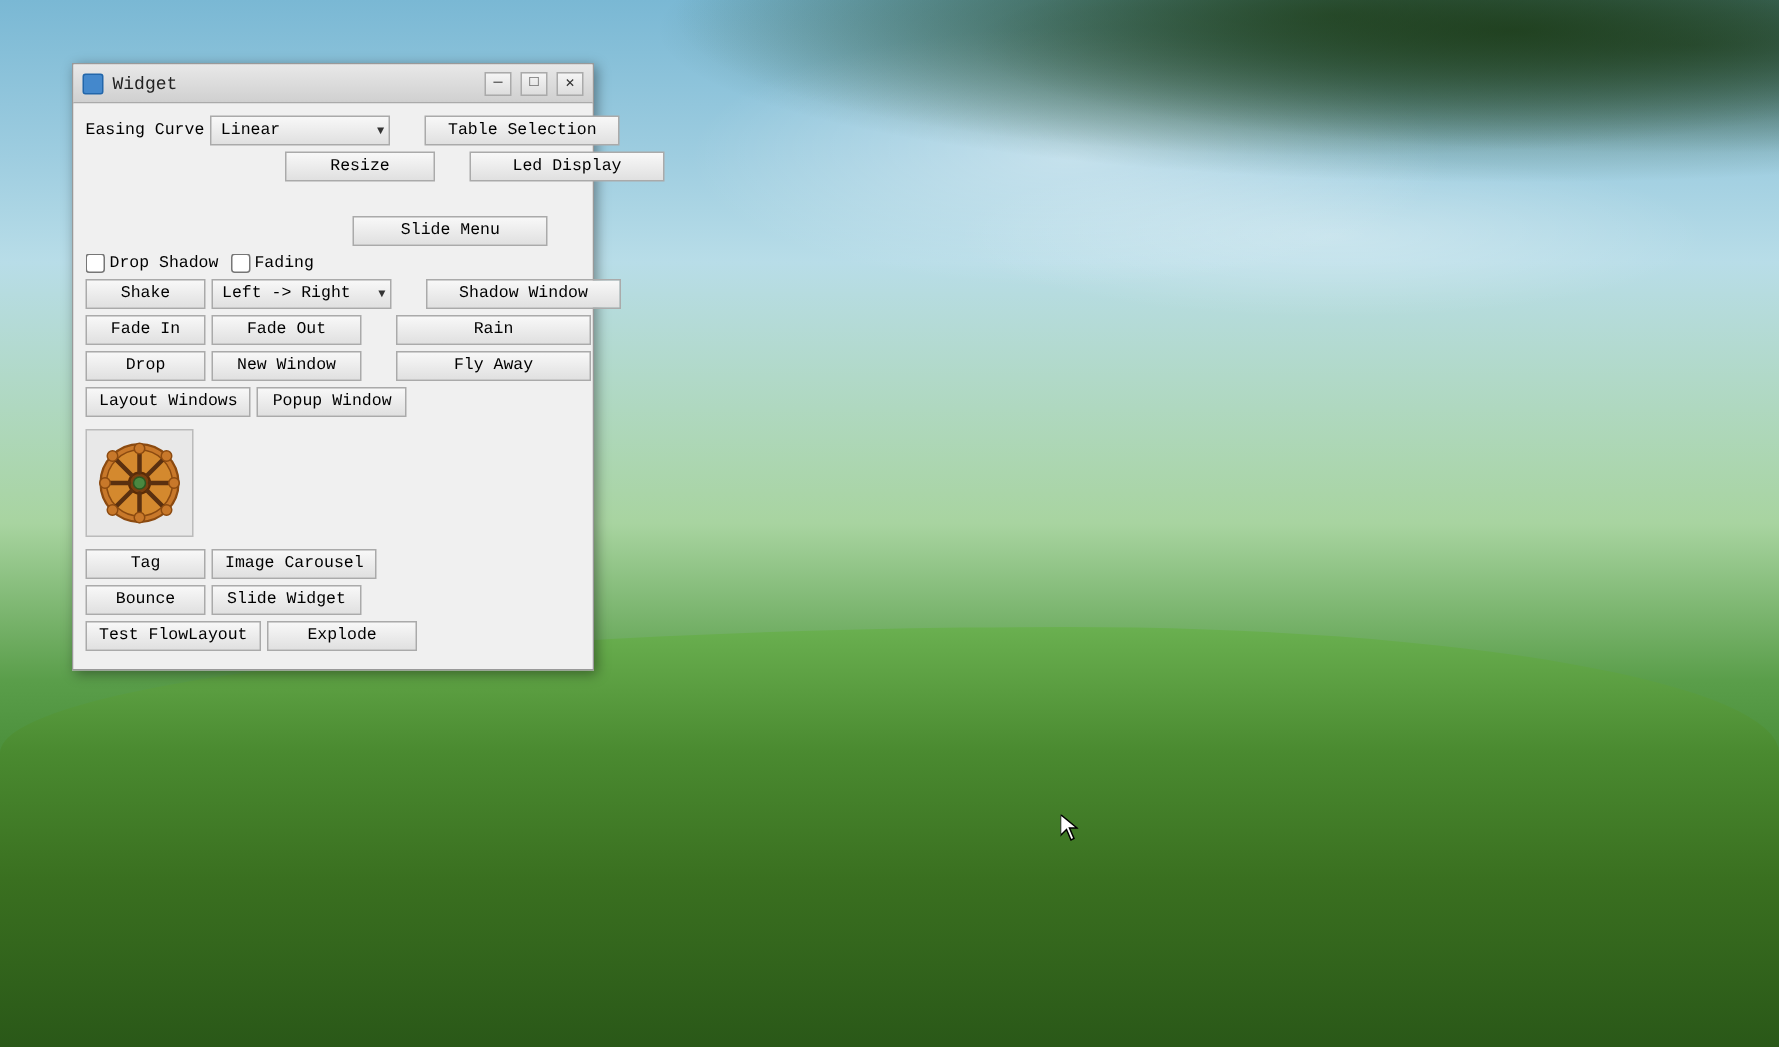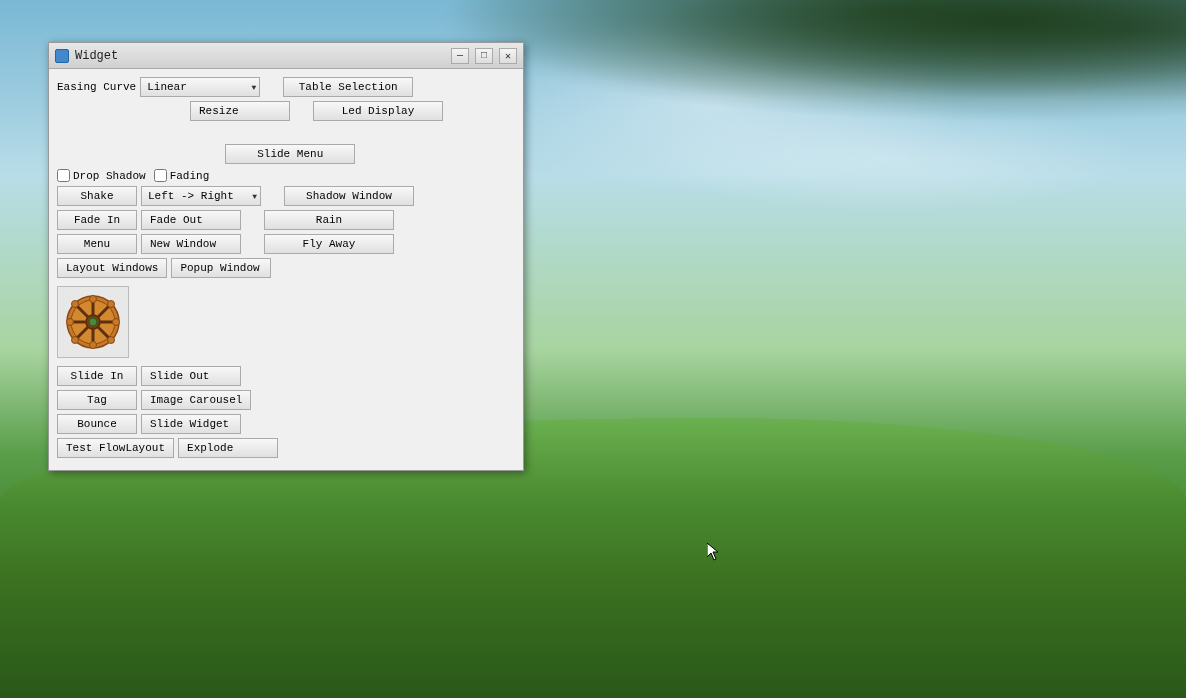--- a/index.html
+++ b/index.html
@@ -57,21 +57,21 @@
         #3a7020 60%,
         #2a5818 100%
       );
       border-radius: 60% 40% 0 0 / 30% 30% 0 0;
     }
 
     .window {
       position: absolute;
       top: 42px;
       left: 48px;
-      width: 476px;
+      width: 348px;
       background: #f0f0f0;
       border: 1px solid #999;
       box-shadow: 2px 2px 8px rgba(0,0,0,0.4);
     }
 
     .title-bar {
       display: flex;
       align-items: center;
       background: linear-gradient(180deg, #e8e8e8, #d0d0d0);
       border-bottom: 1px solid #aaa;
@@ -133,21 +133,21 @@
       color: #000;
     }
 
     .btn-small {
       min-width: 80px;
       text-align: center;
     }
 
     .btn-medium {
       min-width: 100px;
-      text-align: left;
+      text-align: center;
     }
 
     .btn-large {
       min-width: 130px;
       text-align: center;
       margin-left: 19px;
     }
 
     .select-wrapper {
       position: relative;
@@ -258,21 +258,21 @@
 
     <div class="row">
       <label class="checkbox-label">
         <input type="checkbox" style="">
         <span>Drop Shadow</span>
       </label>
       <label class="checkbox-label" style="margin-left: 4px;">
         <input type="checkbox" style="">
         <span>Fading</span>
       </label>
-      <button class="btn btn-large" style="margin-left: 12px;">Slide Menu</button>
+      <button class="btn btn-large" style="margin-left: 22px;">Slide Menu</button>
     </div>
 
     <div class="row">
       <button class="btn btn-small">Shake</button>
       <div class="select-wrapper">
         <select>
           <option>Left -&gt; Right</option>
           <option>Right -&gt; Left</option>
           <option>Top -&gt; Bottom</option>
           <option>Bottom -&gt; Top</option>
@@ -283,21 +283,21 @@
     </div>
 
 
     <div class="row">
       <button class="btn btn-small">Fade In</button>
       <button class="btn btn-medium">Fade Out</button>
       <button class="btn btn-large">Rain</button>
     </div>
 
     <div class="row">
-      <button class="btn btn-small">Menu</button>
+      <button class="btn btn-small">Drop</button>
       <button class="btn btn-medium">New Window</button>
       <button class="btn btn-large">Fly Away</button>
     </div>
 
 
     <div class="row">
       <button class="btn btn-small">Layout Windows</button>
       <button class="btn btn-medium">Popup Window</button>
     </div>
 
@@ -325,24 +325,20 @@
           <circle cx="5" cy="28" r="3.5" fill="#c8782a" stroke="#8b4a10" stroke-width="1"></circle>
           <circle cx="51" cy="28" r="3.5" fill="#c8782a" stroke="#8b4a10" stroke-width="1"></circle>
           <circle cx="10" cy="10" r="3.5" fill="#c8782a" stroke="#8b4a10" stroke-width="1"></circle>
           <circle cx="46" cy="46" r="3.5" fill="#c8782a" stroke="#8b4a10" stroke-width="1"></circle>
           <circle cx="46" cy="10" r="3.5" fill="#c8782a" stroke="#8b4a10" stroke-width="1"></circle>
           <circle cx="10" cy="46" r="3.5" fill="#c8782a" stroke="#8b4a10" stroke-width="1"></circle>
         </svg>
       </div>
     </div>
 
-    <div class="row">
-      <button class="btn btn-small">Slide In</button>
-      <button class="btn btn-medium">Slide Out</button>
-    </div>
 
     <div class="row">
       <button class="btn btn-small">Tag</button>
       <button class="btn btn-medium">Image Carousel</button>
     </div>
 
     <div class="row">
       <button class="btn btn-small">Bounce</button>
       <button class="btn btn-medium">Slide Widget</button>
     </div>

